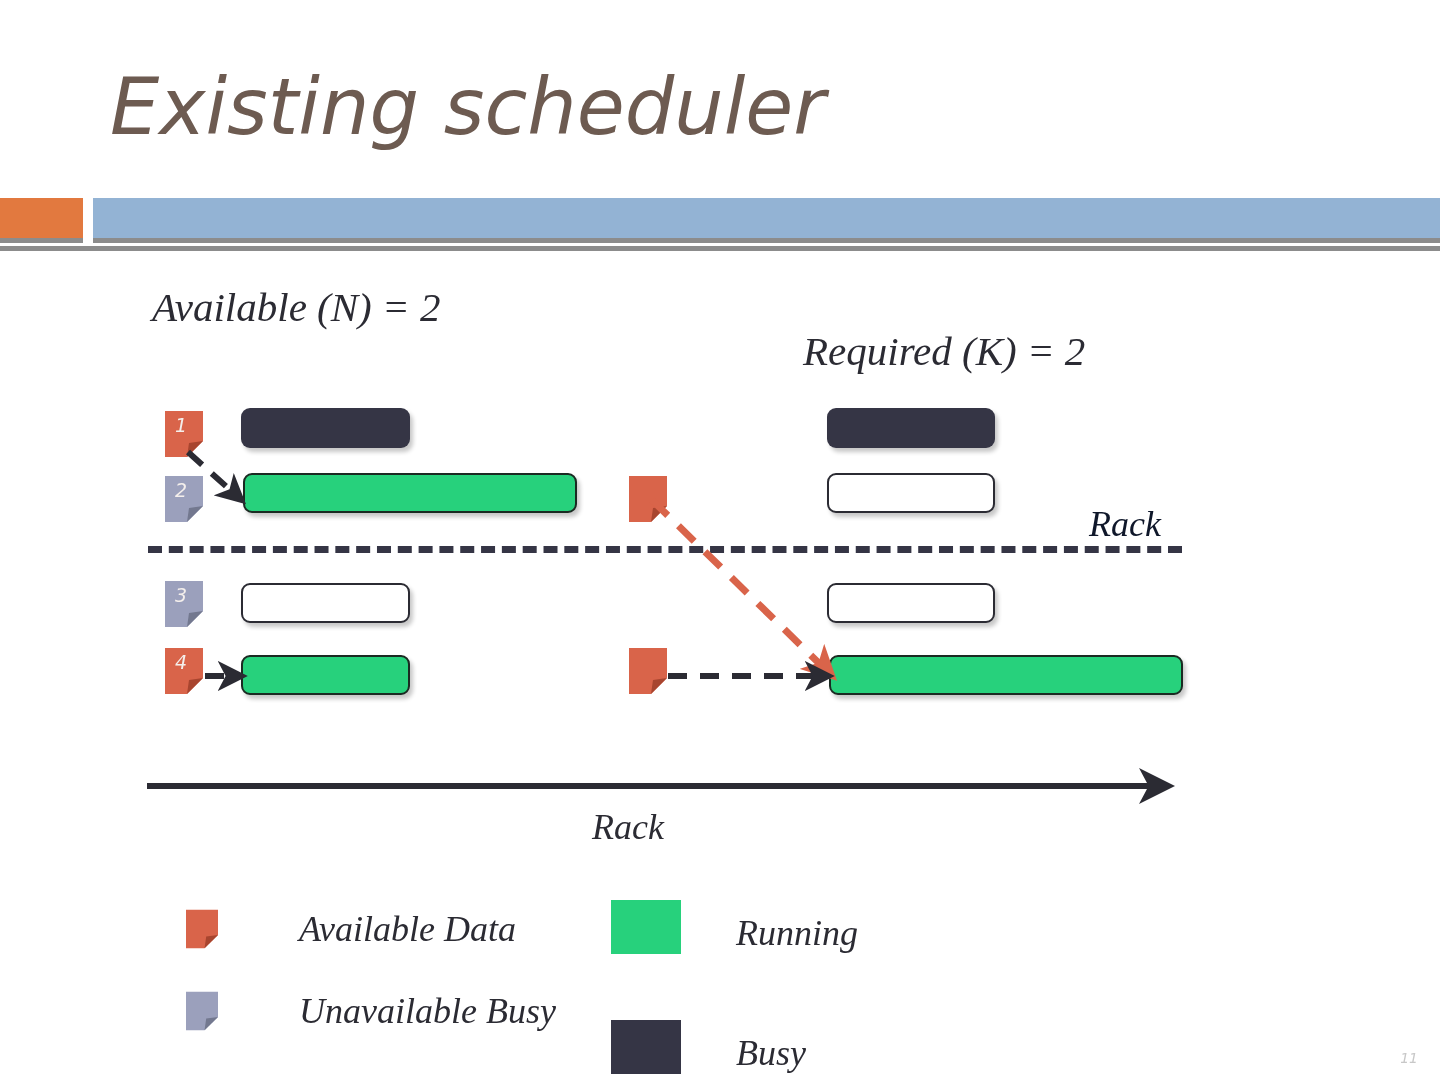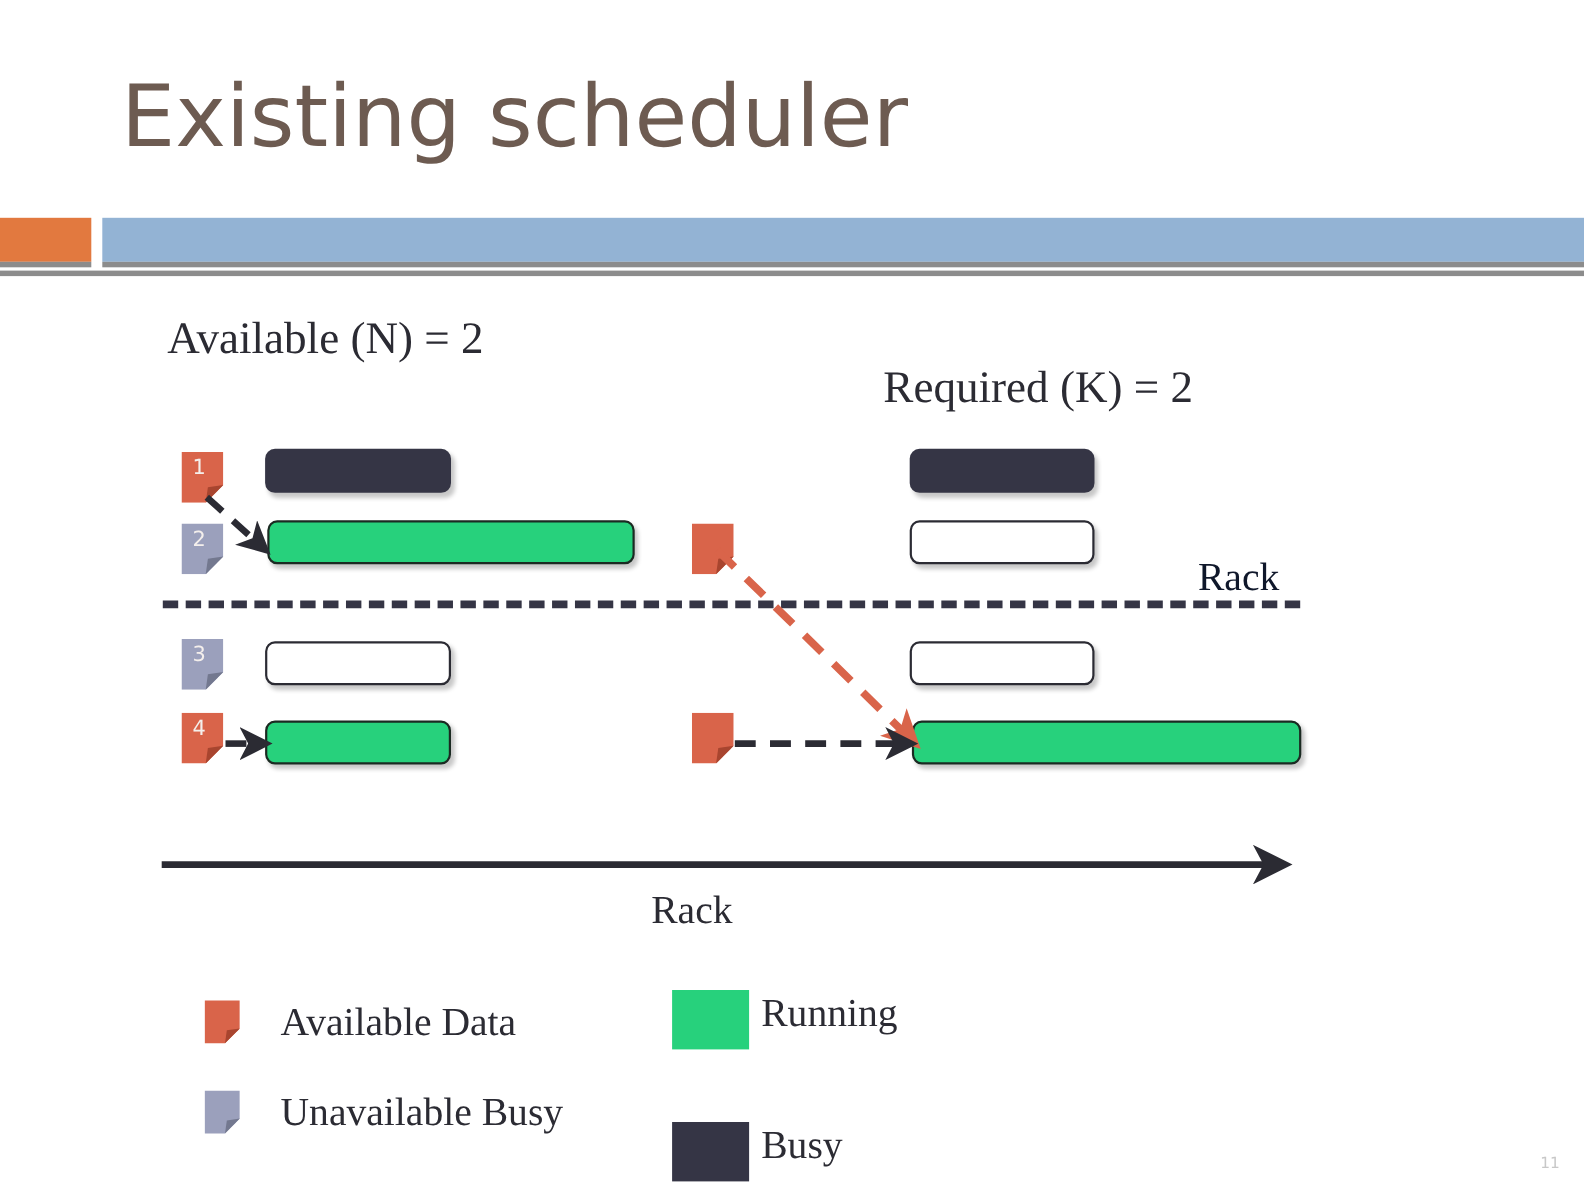--- a/index.html
+++ b/index.html
@@ -7,20 +7,21 @@
     padding: 0;
     background: #ffffff;
   }
   #slide {
     position: relative;
     width: 1440px;
     height: 1080px;
     background: #ffffff;
     overflow: hidden;
     font-family: "Liberation Serif", serif;
+    font-style: italic;
   }
 
   
   #slide-title {
     position: absolute;
     left: 110px;
     top: 62px;
     font-family: "DejaVu Sans", sans-serif;
     font-size: 78px;
     font-weight: 400;
@@ -145,21 +146,22 @@
     left: 0; top: 0;
     width: 1440px;
     height: 1080px;
     pointer-events: none;
   }
 
   
   .legend-item {
     position: absolute;
     display: flex;
-    align-items: flex-start;
+    align-items: flex-end;
+    gap: 44px;
   }
   .legend-swatch-doc { position: relative; width: 32px; height: 42px; }
   .legend-swatch-doc svg { display: block; width: 100%; height: 100%; }
   .legend-swatch-box { width: 70px; height: 54px; }
   .legend-swatch-box.running { background: #27D17C; }
   .legend-swatch-box.busy    { background: #353545; }
   .legend-text {
     font-family: "Liberation Serif", serif;
     font-size: 36px;
     color: #2B2B33;

